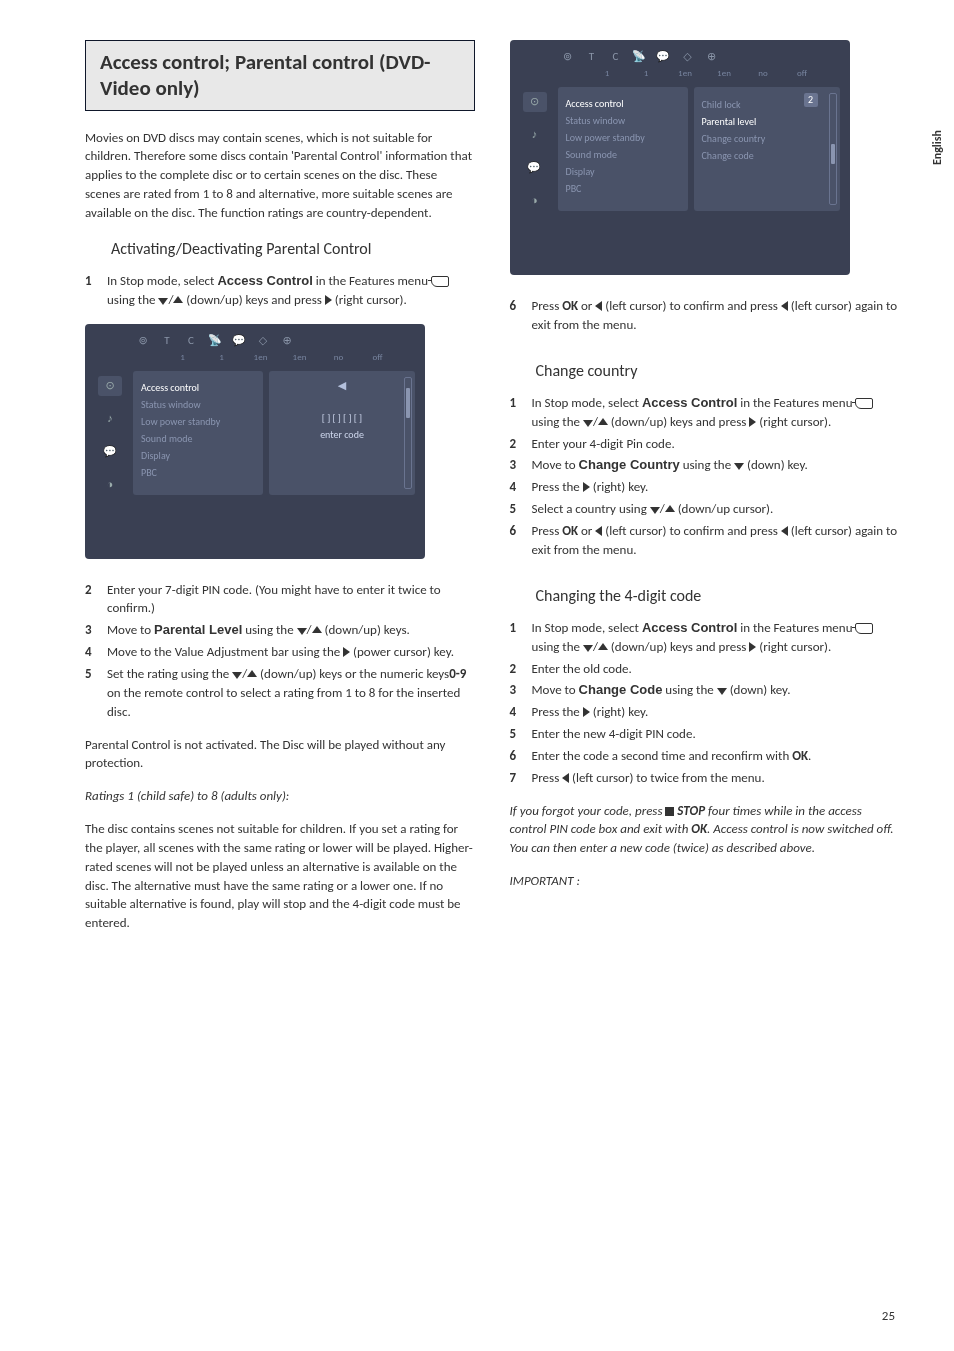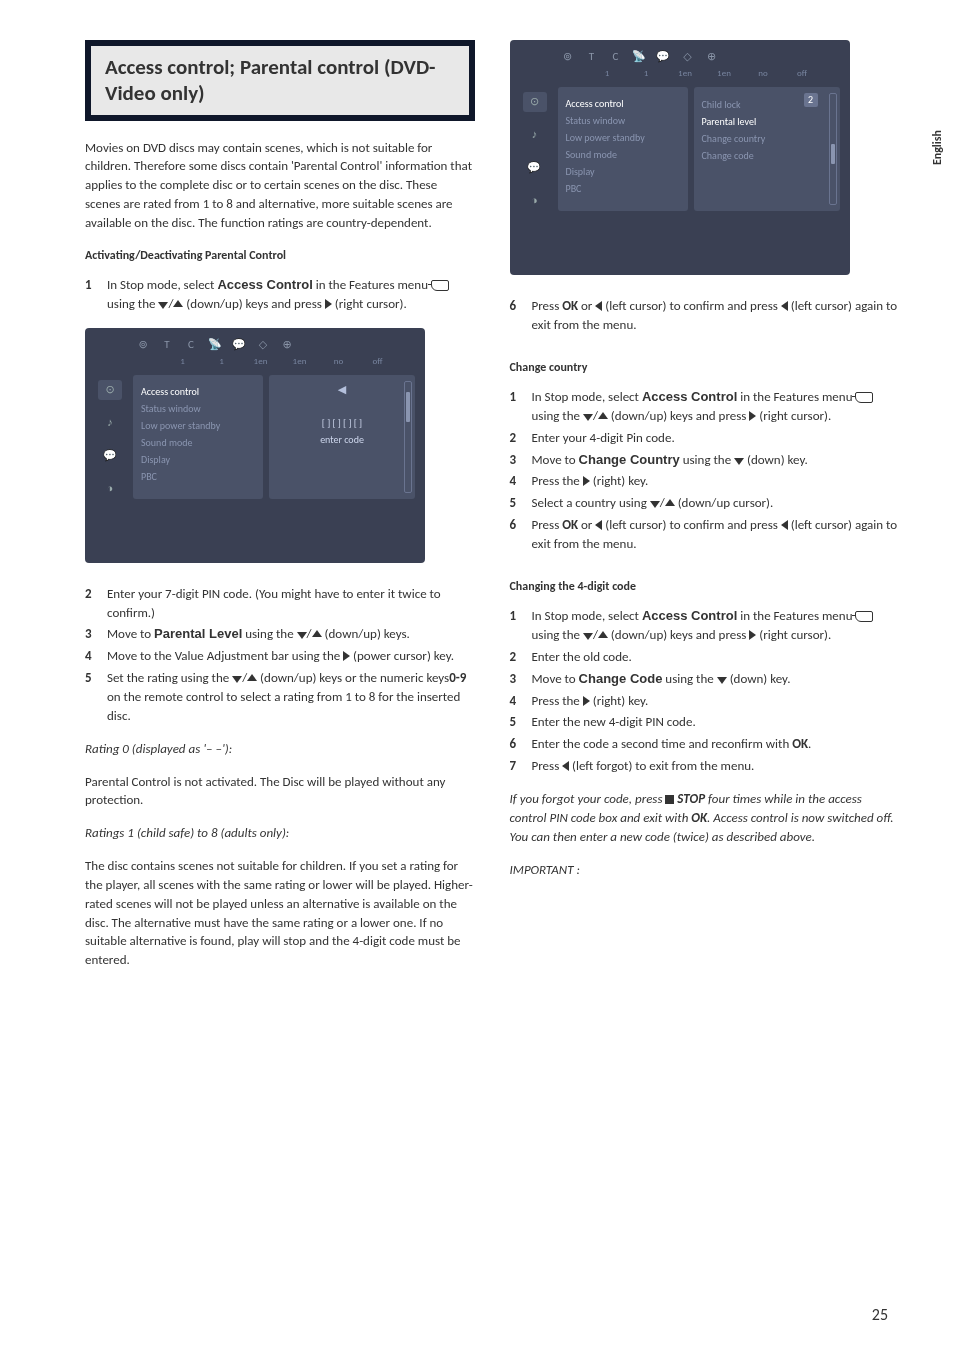--- a/index.html
+++ b/index.html
@@ -14,35 +14,36 @@
       color: #333;
     }
     .page {
       padding: 40px 55px 30px 85px;
       display: flex;
       gap: 35px;
     }
     .col { flex: 1; }
     .title-box {
       background: #e8e8e8;
-      border: 6px solid #0f172a;
+      border: 1px solid #0f172a;
       padding: 8px 14px;
       margin-bottom: 18px;
     }
     .title-box h1 {
       font-size: 21px;
       font-weight: bold;
       line-height: 1.25;
     }
     p { margin-bottom: 14px; }
     h2 {
-      font-size: 12px;
-      font-weight: bold;
+      font-size: 16px;
+      font-weight: normal;
       margin-bottom: 12px;
       margin-top: 6px;
+      margin-left: 26px;
     }
     .steps { list-style: none; margin-bottom: 14px; }
     .steps li {
       display: flex;
       margin-bottom: 3px;
     }
     .steps .num {
       font-weight: bold;
       min-width: 22px;
     }
@@ -54,22 +55,22 @@
       right: 25px;
       top: 130px;
       transform: rotate(-90deg);
       transform-origin: right top;
       font-weight: bold;
       font-size: 12px;
     }
     .page-num {
       position: absolute;
       bottom: 25px;
-      right: 66px;
-      font-size: 16px;
+      right: 59px;
+      font-size: 13px;
     }
     
     .screenshot {
       background: #3a4053;
       border-radius: 4px;
       width: 340px;
       height: 235px;
       margin: 8px 0 22px 0;
       position: relative;
       padding: 10px;
@@ -251,21 +252,20 @@
       </span>
         </li>
       <li>
           <span class="num">5</span>
           <span class="txt">
         <span>Set the rating using the </span><span class="tri-down"></span>/<span class="tri-up"></span><span> (down/up) keys or the numeric keys</span><b>0-9</b><span> on the remote control to select a rating from 1 to 8 for the inserted disc.</span>
       </span>
         </li>
     </ol>
 
-    <p class="italic">Rating 0 (displayed as '– –'):</p>
     <p>Parental Control is not activated. The Disc will be played without any protection.</p>
 
     <p class="italic">Ratings 1 (child safe) to 8 (adults only):</p>
     <p>The disc contains scenes not suitable for children. If you set a rating for the player, all scenes with the same rating or lower will be played. Higher-rated scenes will not be played unless an alternative is available on the disc. The alternative must have the same rating or a lower one. If no suitable alternative is found, play will stop and the 4-digit code must be entered.</p>
   </div>
 
   <div class="col">
 
     <div class="screenshot" style="margin-top:0;">
       <div class="ss-tabs">
@@ -395,21 +395,21 @@
         </li>
       <li>
           <span class="num">6</span>
           <span class="txt">
         <span>Enter the code a second time and reconfirm with </span><b>OK</b><span>.</span>
       </span>
         </li>
       <li>
           <span class="num">7</span>
           <span class="txt">
-        <span>Press </span><span class="tri-left"></span><span> (left forgot) to exit from the menu.</span>
+        <span>Press </span><span class="tri-left"></span><span> (left cursor) to twice from the menu.</span>
       </span>
         </li>
     </ol>
 
     <p class="italic">
       <span>If you forgot your code, press </span><span class="sq-stop"></span><b> STOP</b><span> four times while in the access control PIN code box and exit with </span><b>OK</b><span>. Access control is now switched off. You can then enter a new code (twice) as described above.</span>
     </p>
     <p class="italic">IMPORTANT :</p>
   </div>
 </div>

